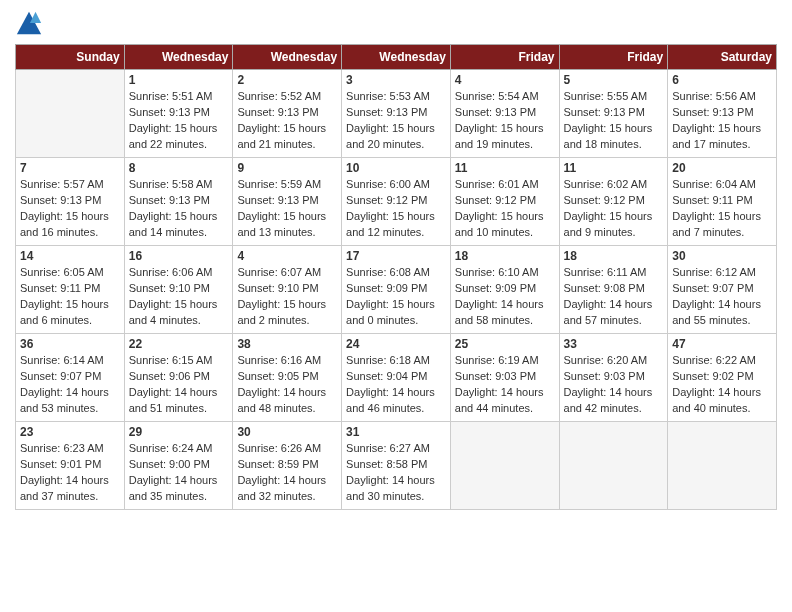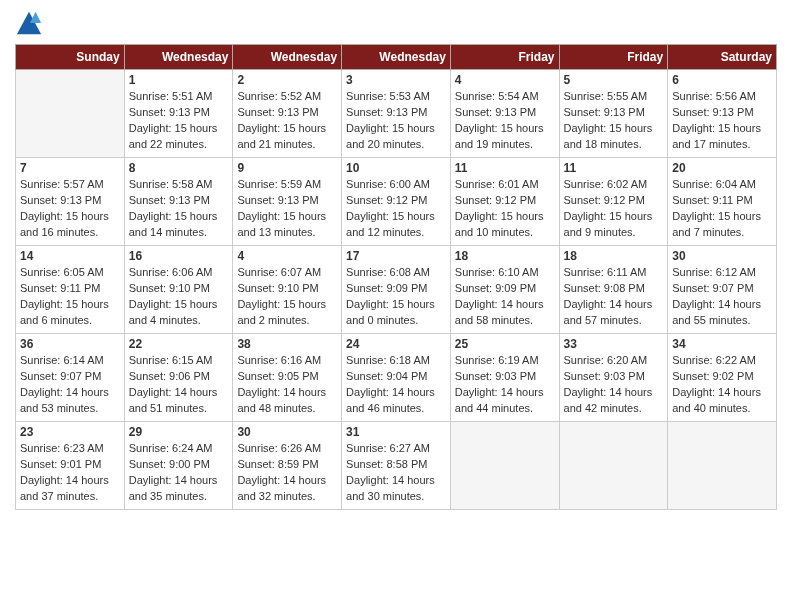--- a/index.html
+++ b/index.html
@@ -175,21 +175,21 @@
           <td><span class="day-num">22</span>
 <span class="day-info">Sunrise: 6:15 AM<br>Sunset: 9:06 PM<br>Daylight: 14 hours and 51 minutes.</span></td>
           <td><span class="day-num">38</span>
 <span class="day-info">Sunrise: 6:16 AM<br>Sunset: 9:05 PM<br>Daylight: 14 hours and 48 minutes.</span></td>
           <td><span class="day-num">24</span>
 <span class="day-info">Sunrise: 6:18 AM<br>Sunset: 9:04 PM<br>Daylight: 14 hours and 46 minutes.</span></td>
           <td><span class="day-num">25</span>
 <span class="day-info">Sunrise: 6:19 AM<br>Sunset: 9:03 PM<br>Daylight: 14 hours and 44 minutes.</span></td>
           <td><span class="day-num">33</span>
 <span class="day-info">Sunrise: 6:20 AM<br>Sunset: 9:03 PM<br>Daylight: 14 hours and 42 minutes.</span></td>
-          <td><span class="day-num">34</span>
+          <td><span class="day-num">47</span>
 <span class="day-info">Sunrise: 6:22 AM<br>Sunset: 9:02 PM<br>Daylight: 14 hours and 40 minutes.</span></td>
         </tr>
         <tr>
           <td><span class="day-num">23</span>
 <span class="day-info">Sunrise: 6:23 AM<br>Sunset: 9:01 PM<br>Daylight: 14 hours and 37 minutes.</span></td>
           <td><span class="day-num">29</span>
 <span class="day-info">Sunrise: 6:24 AM<br>Sunset: 9:00 PM<br>Daylight: 14 hours and 35 minutes.</span></td>
           <td><span class="day-num">30</span>
 <span class="day-info">Sunrise: 6:26 AM<br>Sunset: 8:59 PM<br>Daylight: 14 hours and 32 minutes.</span></td>
           <td><span class="day-num">31</span>

